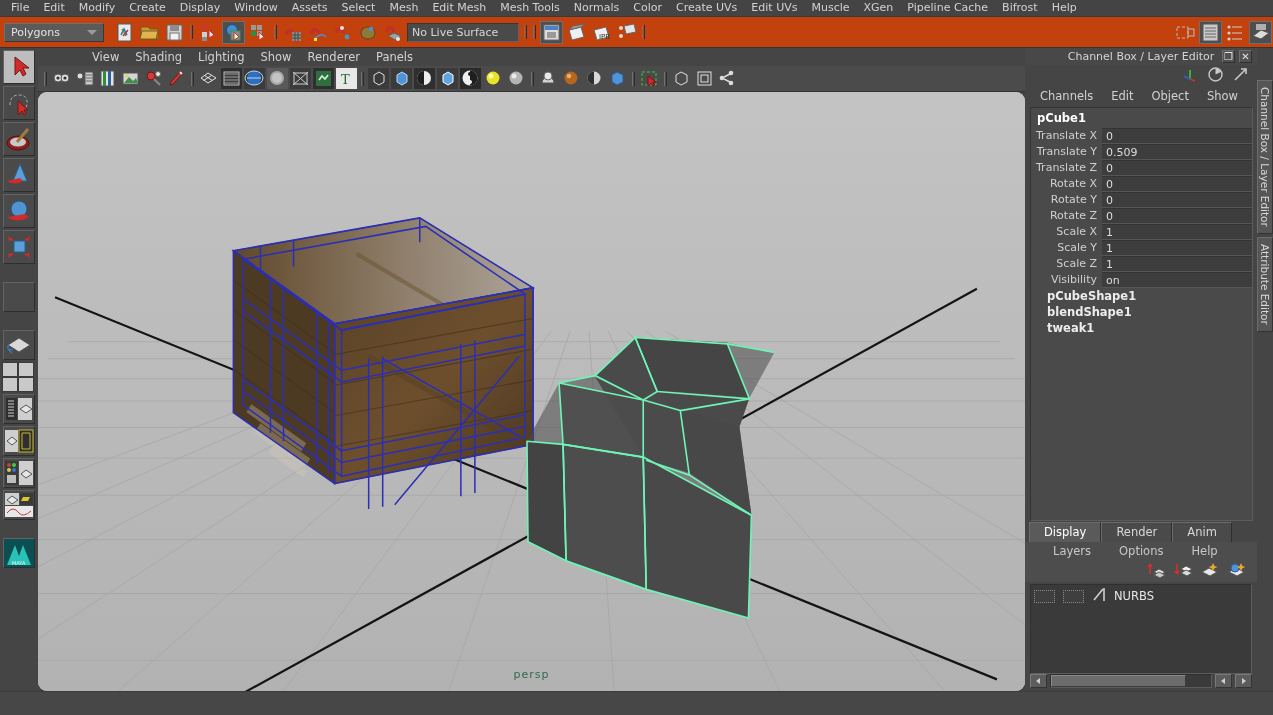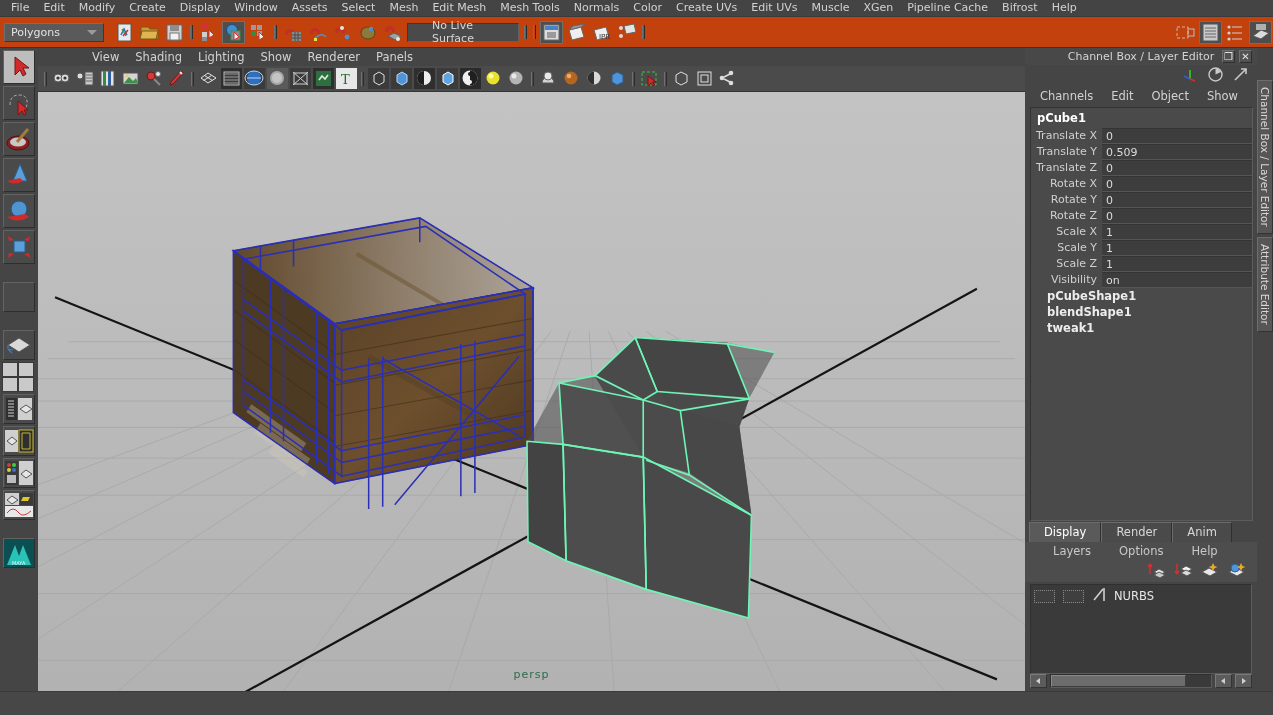--- a/index.html
+++ b/index.html
@@ -35,21 +35,21 @@
     border-bottom:1px solid #383838; border-right:1px solid #383838;
     position:relative; justify-content:space-between; margin-right:8px;
   }
   .combo .caret{ width:0;height:0;border-left:5px solid transparent;border-right:5px solid transparent;border-top:5px solid #9a9a9a; margin-right:4px;}
   .sep{ width:9px; height:22px; display:flex; align-items:center; justify-content:center; }
   .sep i{ display:block; width:3px; height:14px; border-left:1px solid #707070; border-right:1px solid #2d2d2d;}
   .ico{ width:23px; height:23px; margin:0 1px; position:relative; display:inline-block; flex:none;}
   .ico.framed{ border:1px solid #6f6f6f; background:#4e4e4e; }
   .livefield{
     width:112px;height:19px;background:#4a4a4a;color:#d6d6d6;display:flex;align-items:center;
-    padding-left:24px;font-size:11px; border-top:1px solid #373737;border-left:1px solid #373737;
+    padding-left:4px;font-size:11px; border-top:1px solid #373737;border-left:1px solid #373737;
     border-bottom:1px solid #616161;border-right:1px solid #616161; margin:16px 2px;
   }
   .spacer{ flex:1 1 auto; }
 
   
   .middle{ flex:1 1 auto; display:flex; min-height:0; }
 
   
   .toolbox{ width:38px; background:#454545; flex:none; display:flex; flex-direction:column; align-items:center; padding-top:2px; }
   .tbbtn{ width:32px;height:34px;margin-bottom:2px; background:#4a4a4a; border-top:1px solid #636363;border-left:1px solid #636363;border-bottom:1px solid #2e2e2e;border-right:1px solid #2e2e2e; position:relative;}
@@ -59,21 +59,21 @@
   .tbpair{ width:34px; display:flex; flex-wrap:wrap; margin-bottom:2px; }
   .tbpair div{ width:16px;height:15px;background:#c9c9c9;border:1px solid #3a3a3a;}
 
   
   .vpcol{ flex:1 1 auto; display:flex; flex-direction:column; min-width:0; }
   .panelmenu{ height:18px; background:#454545; display:flex; align-items:center; padding-left:46px; flex:none;}
   .panelmenu .mi{ padding:1px 8px; font-size:11.5px; color:#d2d2d2; }
   .panelbar{ height:26px; background:#4b4b4b; display:flex; align-items:center; padding-left:3px; flex:none; border-bottom:1px solid #353535;}
   .vico{ width:21px;height:21px;margin:0 1px; flex:none; position:relative; border-radius:1px;}
 
-  .viewport{ flex:1 1 auto; position:relative; overflow:hidden; background:#7dd3fc; min-height:0;}
+  .viewport{ flex:1 1 auto; position:relative; overflow:hidden; background:#7dd3fc; min-height:0;border-radius:9px;}
 
   
   .rdock{ width:248px; flex:none; background:#454545; display:flex; }
   .rdock-main{ flex:1 1 auto; display:flex; flex-direction:column; min-width:0;}
   .rtabs{ width:16px; flex:none; background:#454545; display:flex; flex-direction:column; padding-top:32px;}
   .rtab{ writing-mode:vertical-rl; text-orientation:mixed; background:#565656; color:#d8d8d8; font-size:10.5px;
          padding:6px 1px; border-top:1px solid #6d6d6d;border-left:1px solid #6d6d6d;border-bottom:1px solid #333;border-right:1px solid #333; margin-bottom:3px; letter-spacing:0px;}
   .cbtitlebar{ height:17px; display:flex; align-items:center; justify-content:center; position:relative; flex:none; background:#484848;}
   .cbtitle{ font-size:11px; color:#d4d4d4; }
   .cbtitlebar .wbtn{ position:absolute; top:2px; width:13px;height:13px; background:#525252;

